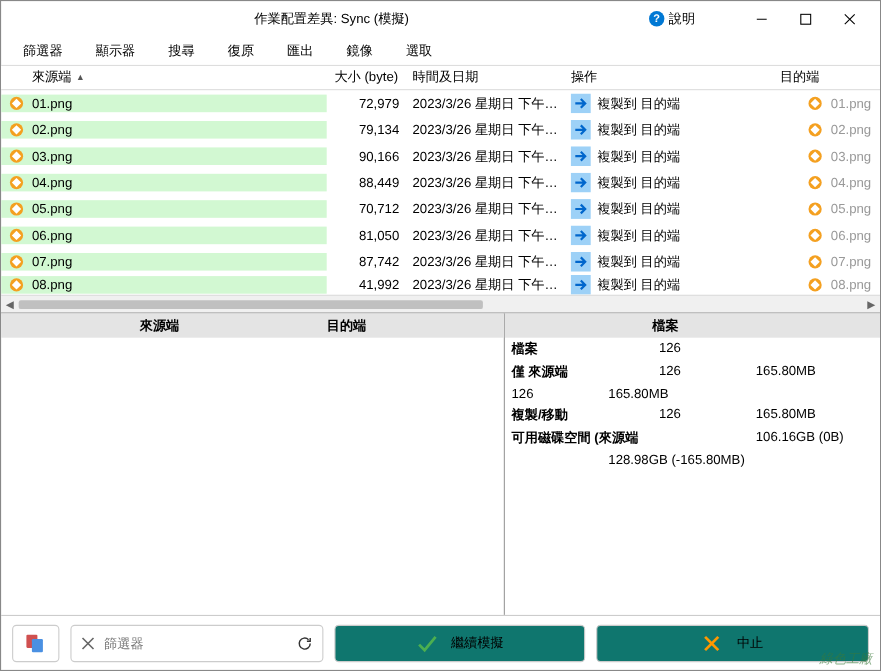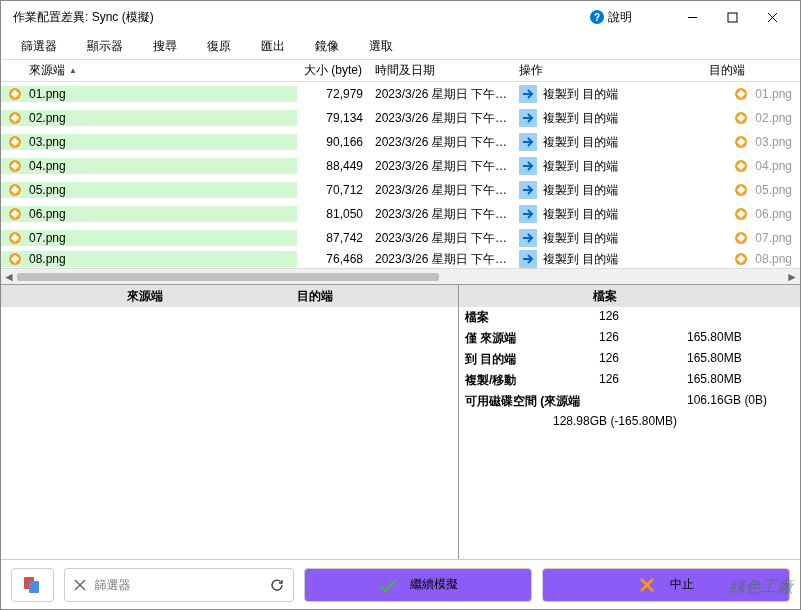--- a/index.html
+++ b/index.html
@@ -1,18 +1,18 @@
 <!DOCTYPE html>
 <html><head>
 <meta charset="utf-8">
 <style>
 * { box-sizing: border-box; margin: 0; padding: 0; font-family: "Microsoft JhengHei", "Segoe UI", sans-serif; font-size: 12px; }
 body { width: 801px; height: 610px; background: #fff; border: 1px solid #888; overflow: hidden; display: flex; flex-direction: column; }
 .titlebar { height: 32px; display: flex; align-items: center; padding: 0 8px; }
-.titlebar .title { flex: 1; padding-left: 4px; }
+.titlebar .title { flex: 1; padding-left: 4px; text-align: center; }
 .titlebar .help { display: flex; align-items: center; gap: 4px; margin-right: 40px; cursor: pointer; }
 .titlebar .help-icon { width: 14px; height: 14px; background: #0078d4; border-radius: 50%; color: #fff; display: inline-flex; align-items: center; justify-content: center; font-size: 10px; font-weight: bold; }
 .winbtn { width: 40px; height: 28px; display: inline-flex; align-items: center; justify-content: center; cursor: pointer; }
 .winbtn svg { width: 11px; height: 11px; }
 .menubar { height: 26px; display: flex; align-items: center; padding: 0 20px; gap: 30px; }
 .menubar span { cursor: pointer; }
 .table-area { flex: 0 0 186px; display: flex; flex-direction: column; border-top: 1px solid #ddd; }
 .thead { height: 22px; display: flex; align-items: center; border-bottom: 1px solid #ddd; background: #fff; }
 .th { padding: 0 6px; border-right: 1px solid transparent; white-space: nowrap; overflow: hidden; }
 .th.src { width: 296px; padding-left: 28px; display:flex; align-items:center; gap:4px;}
@@ -54,25 +54,25 @@
 .stat-head .s2 { width: 88px; }
 .stat-head .s3 { flex: 1; }
 .stat-row { display: flex; padding: 2px 0 2px 6px; }
 .stat-row .s1 { width: 134px; font-weight: bold; }
 .stat-row .s2 { width: 88px; }
 .stat-row .s3 { flex: 1; }
 .bottom { height: 50px; border-top: 1px solid #ccc; display: flex; align-items: center; padding: 6px 10px; gap: 10px; }
 .copybtn { width: 44px; height: 34px; border: 1px solid #ccc; border-radius: 4px; display:flex; align-items:center; justify-content:center; cursor:pointer; }
 .filter { width: 238px; height: 34px; border: 1px solid #ccc; border-radius: 4px; display: flex; align-items: center; padding: 0 8px; gap: 8px; }
 .filter input { flex: 1; border: none; outline: none; }
-.btn { height: 34px; border: 1px solid #ccc; border-radius: 4px; display: flex; align-items: center; justify-content: center; gap: 12px; cursor: pointer; background: #8b5cf6; }
+.btn { height: 34px; border: 1px solid #ccc; border-radius: 4px; display: flex; align-items: center; justify-content: center; gap: 12px; cursor: pointer; background: #0f766e; }
 .btn.continue { width: 236px; }
 .btn.stop { width: 257px; }
 .btn .mark { width: 20px; display:inline-flex; }
-.watermark { position: absolute; right: 8px; bottom: 12px; font-size: 16px; color: #3a7a3a; opacity: .6; font-style: italic; }
+.watermark { position: absolute; right: 8px; bottom: 2px; font-size: 12px; color: #3a7a3a; opacity: .6; font-style: italic; }
 .sort-arrow { font-size: 8px; color: #555; }
 </style>
 </head>
 <body>
 
 <div class="titlebar">
   <span class="title">作業配置差異: Sync (模擬)</span>
   <span class="help">
     <span class="help-icon">?</span>
     <span>說明</span>
@@ -300,21 +300,21 @@
         </div>
       </div>
       <div class="row" style="height: 18px;">
         <div class="cell src">
           <span class="ficon"><svg viewBox="0 0 16 16">
               <circle cx="8" cy="8" r="6" fill="#f4a020"></circle>
               <rect x="5" y="5" width="6" height="6" fill="#fff" transform="rotate(45 8 8)"></rect>
             </svg></span>
           <span>08.png</span>
         </div>
-        <div class="cell size">76,468</div>
+        <div class="cell size">41,992</div>
         <div class="cell date">2023/3/26 星期日 下午</div>
         <div class="cell op">
           <span class="arrow">
             <svg viewBox="0 0 14 14">
               <path d="M2 7h8M7 3l4 4-4 4" fill="none" stroke="#0066cc" stroke-width="2"></path>
             </svg>
           </span>
           <span>複製到 目的端</span>
         </div>
         <div class="cell tgt">
@@ -354,21 +354,20 @@
           <span class="s1">檔案</span>
           <span class="s2">126</span>
           <span class="s3"></span>
         </div>
         <div class="stat-row">
           <span class="s1">僅 來源端</span>
           <span class="s2">126</span>
           <span class="s3">165.80MB</span>
         </div>
         <div class="stat-row">
-          <span class="s1">到 目的端</span>
           <span class="s2">126</span>
           <span class="s3">165.80MB</span>
         </div>
         <div class="stat-row">
           <span class="s1">複製/移動</span>
           <span class="s2">126</span>
           <span class="s3">165.80MB</span>
         </div>
         <div class="stat-row">
           <span class="s1">可用磁碟空間 (來源端</span>

